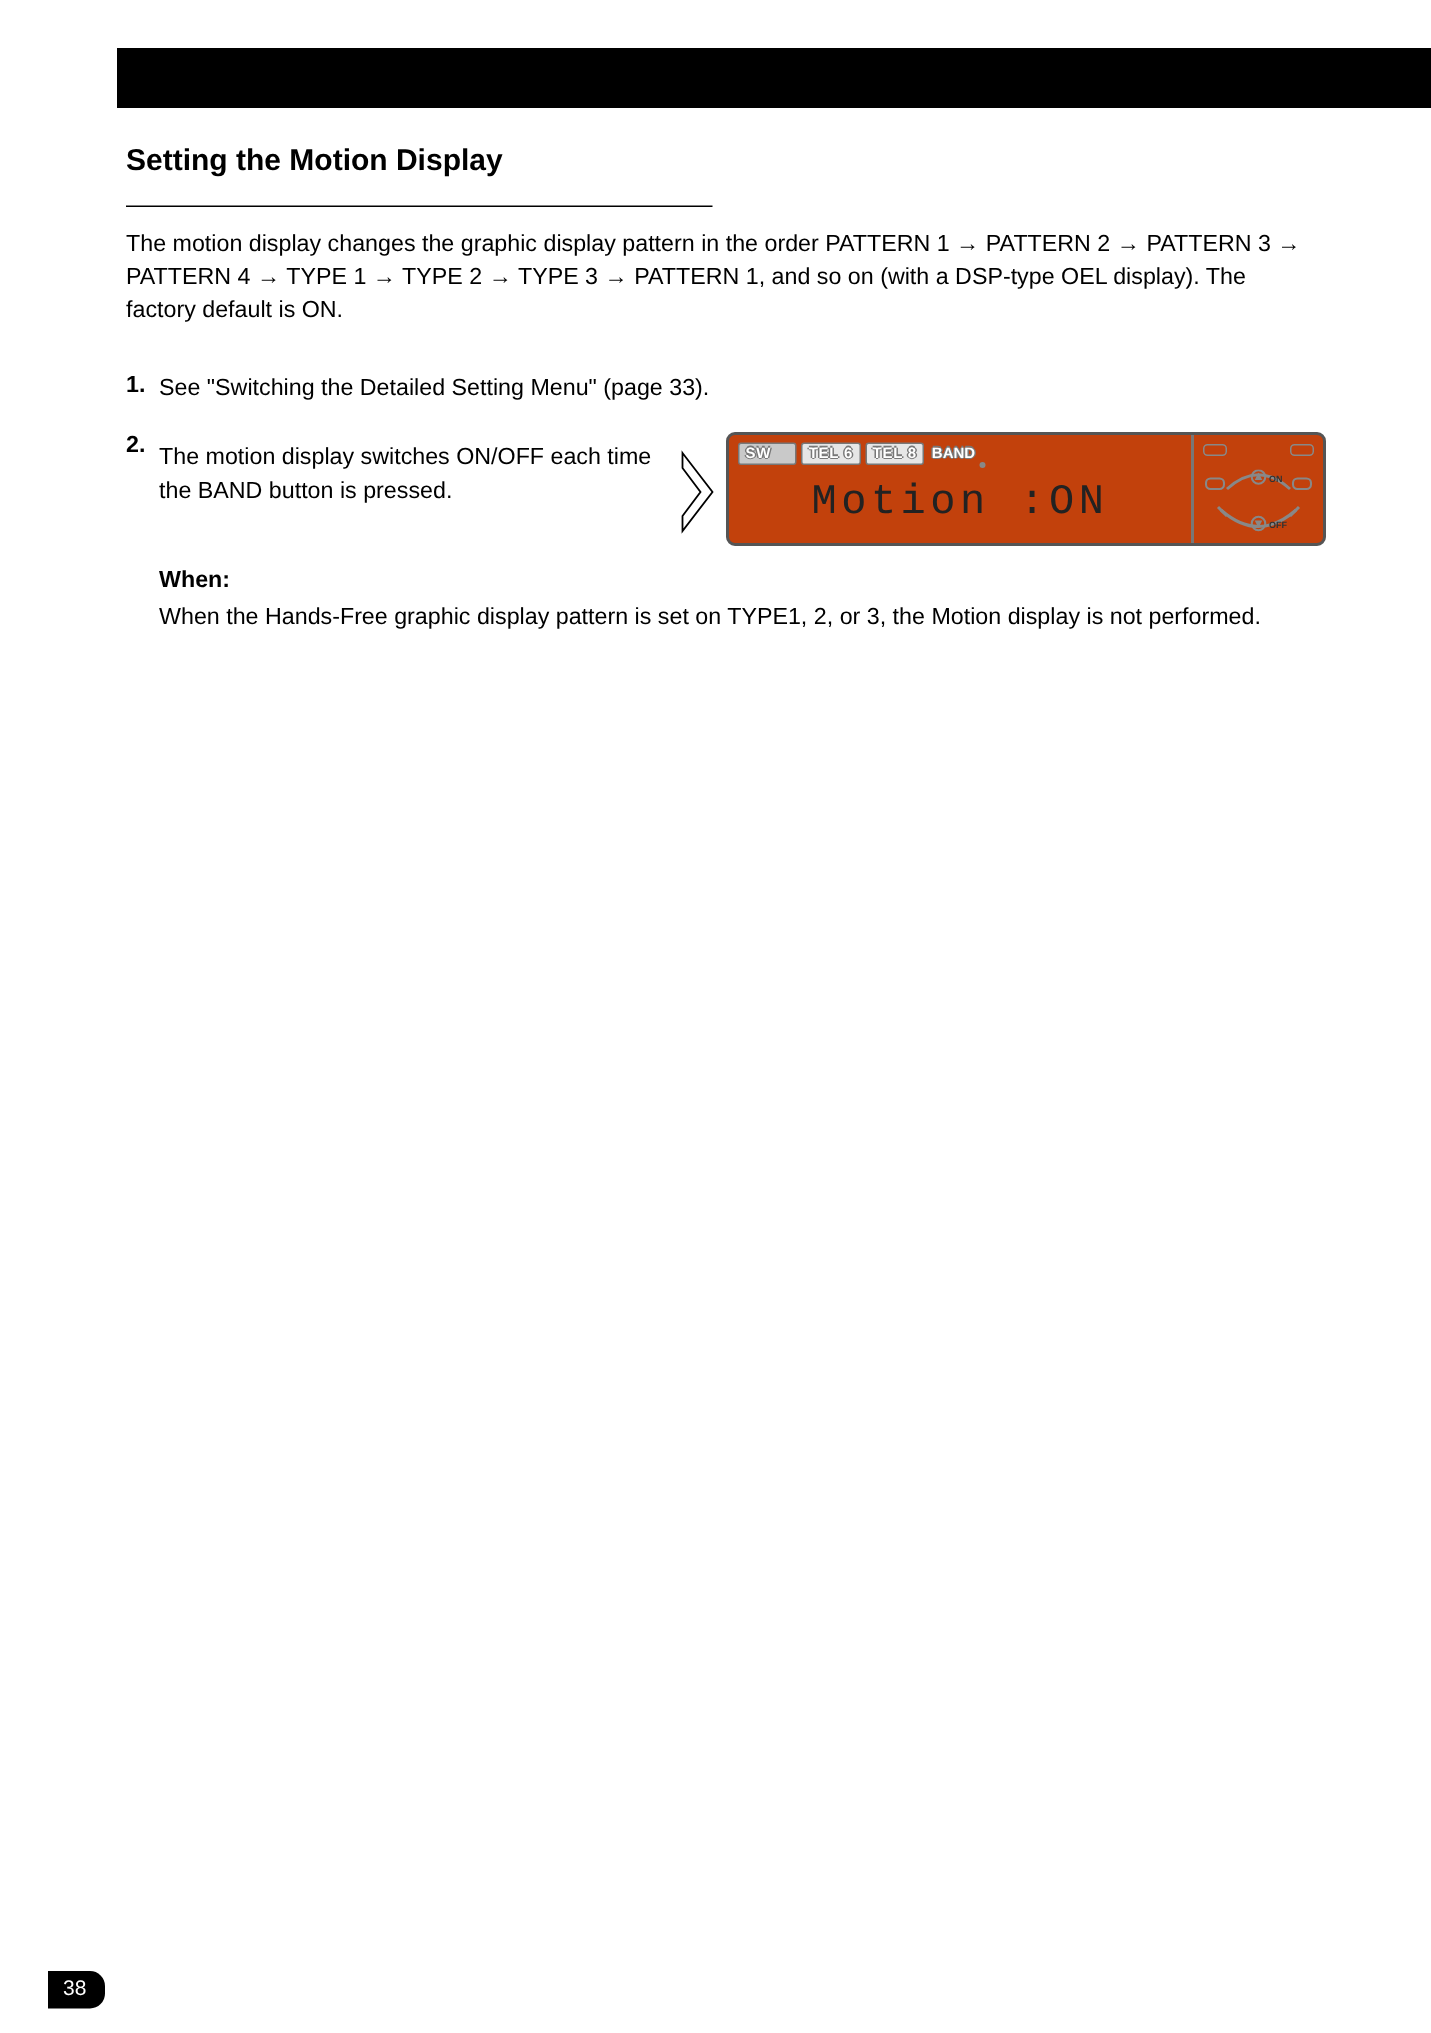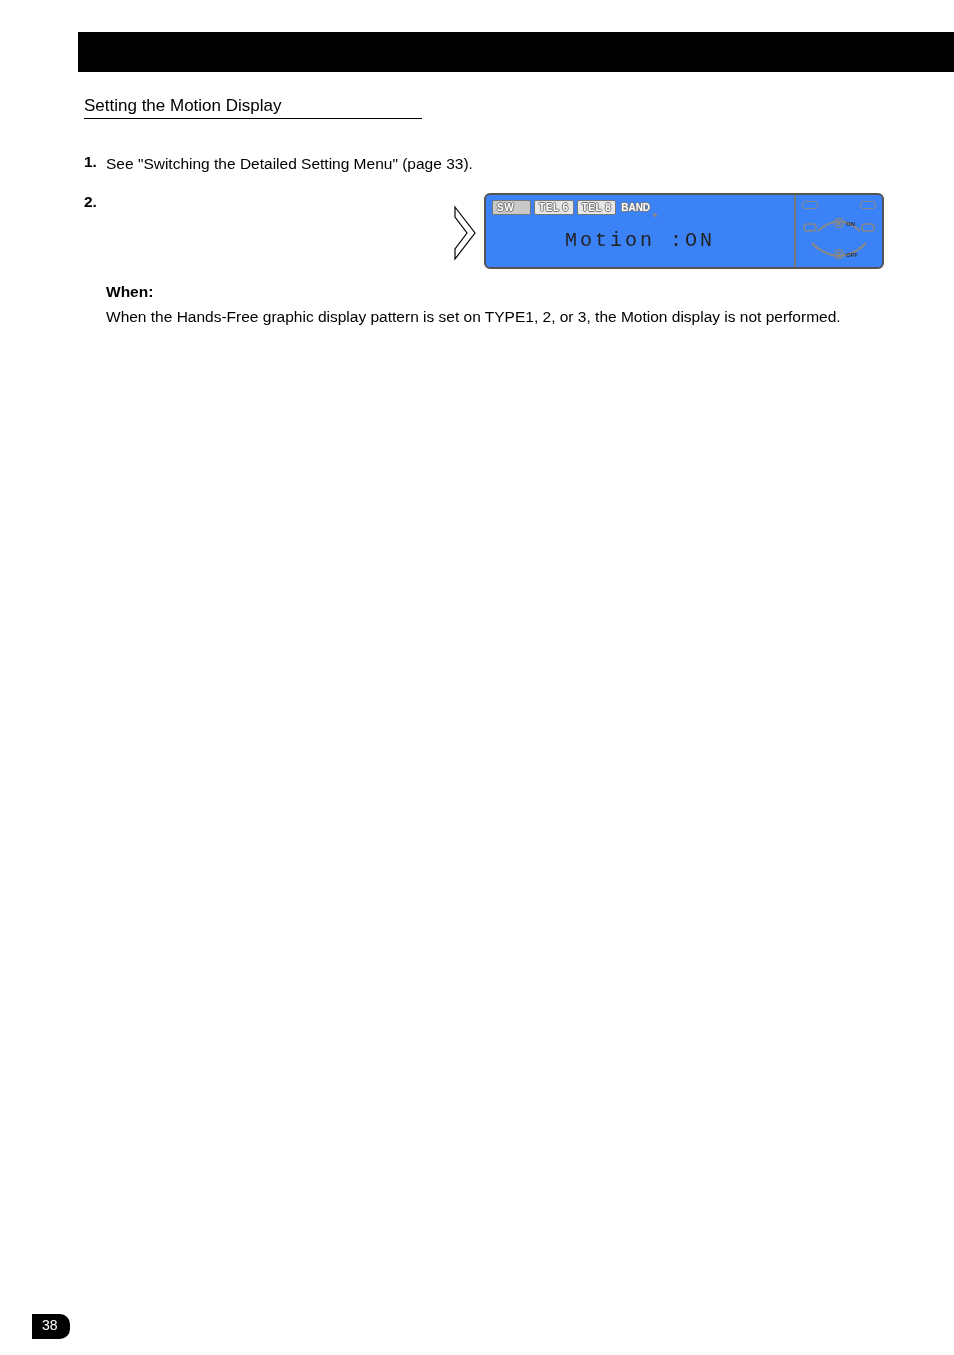--- a/index.html
+++ b/index.html
@@ -20,26 +20,26 @@
   .blackbar {
     background: #000;
     height: 40px;
     margin: 32px 0 0 78px;
     width: 876px;
   }
   .content {
     padding: 24px 84px 0 84px;
   }
   .section-title {
-    font-size: 17px;
-    font-weight: normal;
+    font-size: 20px;
+    font-weight: bold;
     margin: 0 0 4px 0;
     border-bottom: 1.5px solid #000;
     display: inline-block;
-    padding-bottom: 2px;
+    padding-bottom: 18px;
     padding-right: 140px;
   }
   .body-text {
     font-size: 15.5px;
     line-height: 1.42;
     margin: 10px 0 0 0;
   }
   .steps {
     margin-top: 30px;
   }
@@ -96,21 +96,21 @@
   }
 
   
   .lcd-wrap {
     width: 400px;
     flex-shrink: 0;
   }
   .lcd {
     border: 2px solid #555;
     border-radius: 6px;
-    background: #3b82f6;
+    background: #c2410c;
     height: 76px;
     display: flex;
     overflow: hidden;
   }
   .lcd-main {
     flex: 1;
     padding: 5px 6px 3px 6px;
     display: flex;
     flex-direction: column;
     border-right: 2px solid #777;
@@ -156,21 +156,21 @@
     align-self: flex-end;
     margin-bottom: 1px;
     margin-left: -2px;
   }
   .lcd-text {
     flex: 1;
     display: flex;
     align-items: center;
     justify-content: center;
     font-family: "Courier New", monospace;
-    font-size: 20px;
+    font-size: 28px;
     letter-spacing: 3px;
     color: #222;
     padding-bottom: 1px;
   }
   .lcd-right {
     width: 86px;
     padding: 6px 6px 4px 6px;
     display: flex;
     flex-direction: column;
     justify-content: space-between;
@@ -227,35 +227,37 @@
 <body>
 
 <div class="page">
 
   <div class="blackbar"></div>
 
   <div class="content">
 
     <div class="section-title">Setting the Motion Display</div>
 
+    <p class="body-text">The motion display changes the graphic display pattern in the order PATTERN 1 → PATTERN 2 → PATTERN 3 → PATTERN 4 → TYPE 1 → TYPE 2 → TYPE 3 → PATTERN 1, and so on (with a DSP-type OEL display). The factory default is ON.</p>
 
     <div class="steps">
 
       <div class="step">
         <div class="step-num">1.</div>
         <div class="step-text">
           <span>See "Switching the Detailed Setting Menu" </span><span>(page 33)</span><span>.</span>
         </div>
       </div>
 
       <div class="step">
         <div class="step-num">2.</div>
         <div class="step-text" style="flex:1">
           <div class="step-row">
             <div class="step-left">
+              <div style="margin-top:6px">The motion display switches ON/OFF each time the BAND button is pressed.</div>
             </div>
 
             <div class="cursor">
               <svg viewBox="0 0 26 56" width="26" height="56">
                 <path d="M 3 2 L 23 28 L 3 54 L 3 44 L 15 28 L 3 12 Z" fill="none" stroke="#000" stroke-width="1.2"></path>
               </svg>
             </div>
 
             <div class="lcd-wrap">
               <div class="lcd">

